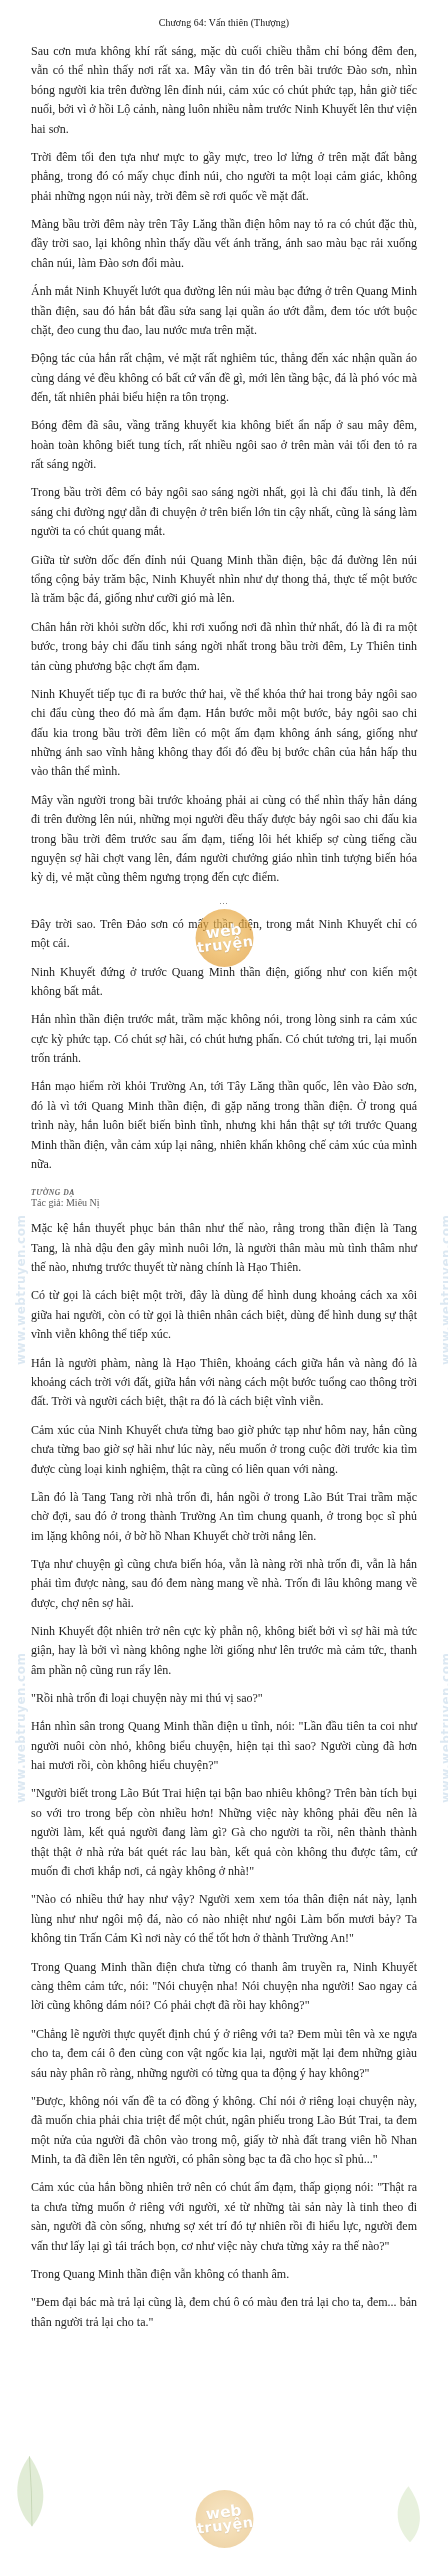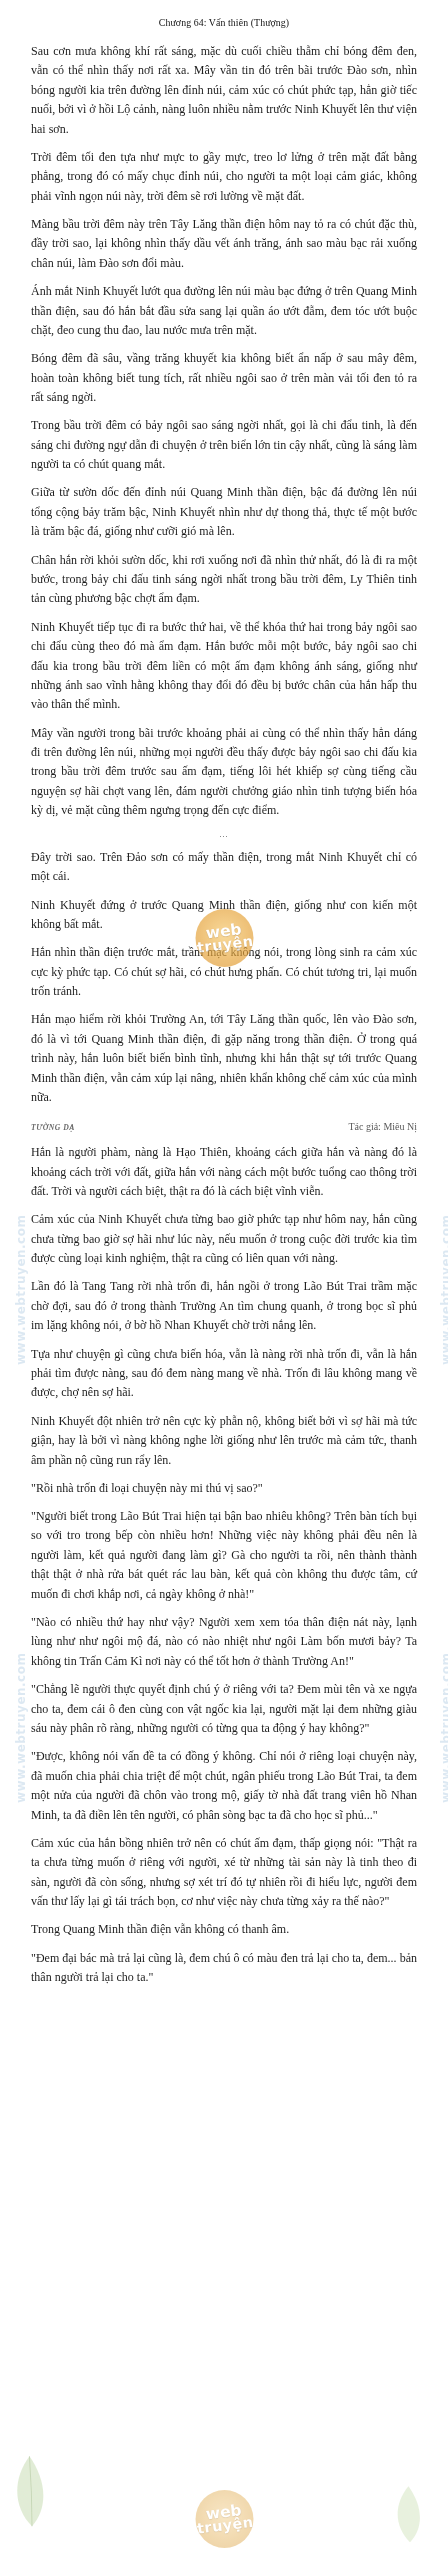--- a/index.html
+++ b/index.html
@@ -39,23 +39,24 @@
   }
   .divider-dots {
     text-align: center;
     font-size: 7.7px;
     letter-spacing: 1px;
     margin: 2.1px 0 9.3px 0;
     color: #333;
   }
   .author-line {
     display: flex;
-    justify-content: space-between;
+    justify-content: flex-start;
     align-items: baseline;
     margin: 13.4px 0 11.3px 0;
+    flex-direction: column;
   }
   .author-left {
     font-size: 7.7px;
     font-weight: bold;
     font-style: italic;
     color: #6b6b6b;
     letter-spacing: 0.5px;
   }
   .author-right {
     font-size: 10px;
@@ -151,50 +152,55 @@
     <path d="M45 145 C10 110 5 55 40 8 C70 50 80 105 45 145 Z" fill="#7fae4e" opacity=".45"></path>
     <path d="M45 145 C45 100 43 50 40 8" stroke="#5d8a36" stroke-width="2" fill="none" opacity=".5"></path>
   </svg>
   <svg class="wm-leaf" width="36" height="62" viewBox="0 0 70 120" style="left:392px; top:2483px;">
     <path d="M35 115 C5 85 2 42 32 6 C58 42 64 85 35 115 Z" fill="#8fbb5c" opacity=".4"></path>
   </svg>
 
   <h1 class="chapter-title">Chương 64: Vấn thiên (Thượng)</h1>
 
   <p class="para">Sau cơn mưa không khí rất sáng, mặc dù cuối chiều thẫm chỉ bóng đêm đen, vẫn có thể nhìn thấy nơi rất xa. Mây vần tin đó trên bãi trước Đào sơn, nhìn bóng người kia trên đường lên đỉnh núi, cảm xúc có chút phức tạp, hẳn giờ tiếc nuối, bởi vì ở hồi Lộ cảnh, nàng luôn nhiều nằm trước Ninh Khuyết lên thư viện hai sơn.</p>
-  <p class="para">Trời đêm tối đen tựa như mực to gầy mực, treo lơ lửng ở trên mặt đất bằng phẳng, trong đó có mấy chục đỉnh núi, cho người ta một loại cảm giác, không phải vĩnh ngọn núi này, trời đêm sẽ rơi lường về mặt đất.</p>
+  <p class="para">Trời đêm tối đen tựa như mực to gầy mực, treo lơ lửng ở trên mặt đất bằng phẳng, trong đó có mấy chục đỉnh núi, cho người ta một loại cảm giác, không phải những ngọn núi này, trời đêm sẽ rơi quốc về mặt đất.</p>
   <p class="para">Màng bầu trời đêm này trên Tây Lăng thần điện hôm nay tỏ ra có chút đặc thù, đầy trời sao, lại không nhìn thấy dầu vết ánh trăng, ánh sao màu bạc rải xuống chân núi, làm Đào sơn đổi màu.</p>
   <p class="para">Ánh mắt Ninh Khuyết lướt qua đường lên núi màu bạc đứng ở trên Quang Minh thần điện, sau đó hắn bắt đầu sửa sang lại quần áo ướt đẫm, đem tóc ướt buộc chặt, đeo cung thu đao, lau nước mưa trên mặt.</p>
+  <p class="para">Động tác của hắn rất chậm, vẻ mặt rất nghiêm túc, thẳng đến xác nhận quần áo cùng dáng vẻ đều không có bất cứ vấn đề gì, mới lên tầng bậc, đá là phó vóc mà đến, tất nhiên phải biểu hiện ra tôn trọng.</p>
   <p class="para">Bóng đêm đã sâu, vầng trăng khuyết kia không biết ẩn nấp ở sau mây đêm, hoàn toàn không biết tung tích, rất nhiều ngôi sao ở trên màn vải tối đen tỏ ra rất sáng ngời.</p>
   <p class="para">Trong bầu trời đêm có bảy ngôi sao sáng ngời nhất, gọi là chi đẩu tinh, là đến sáng chi đường ngự dẫn đi chuyện ở trên biển lớn tin cậy nhất, cũng là sáng làm người ta có chút quang mắt.</p>
   <p class="para">Giữa từ sườn dốc đến đỉnh núi Quang Minh thần điện, bậc đá đường lên núi tổng cộng bảy trăm bậc, Ninh Khuyết nhìn như dự thong thả, thực tế một bước là trăm bậc đá, giống như cưỡi gió mà lên.</p>
   <p class="para">Chân hắn rời khỏi sườn dốc, khi rơi xuống nơi đã nhìn thử nhất, đó là đi ra một bước, trong bảy chi đấu tinh sáng ngời nhất trong bầu trời đêm, Ly Thiên tinh tản cùng phương bậc chợt ẩm đạm.</p>
   <p class="para">Ninh Khuyết tiếp tục đi ra bước thứ hai, về thể khóa thứ hai trong bảy ngôi sao chi đẩu cùng theo đó mà ẩm đạm. Hắn bước mỗi một bước, bảy ngôi sao chi đấu kia trong bầu trời đêm liền có một ấm đạm không ánh sáng, giống như những ánh sao vĩnh hằng không thay đổi đó đều bị bước chân của hắn hấp thu vào thân thể mình.</p>
   <p class="para">Mây vần người trong bãi trước khoảng phải ai cùng có thể nhìn thấy hẳn dáng đi trên đường lên núi, những mọi người đều thấy được bảy ngôi sao chi đấu kia trong bầu trời đêm trước sau ấm đạm, tiếng lôi hét khiếp sợ cùng tiếng cầu nguyện sợ hãi chợt vang lên, đám người chưởng giáo nhìn tinh tượng biến hóa kỳ dị, vẻ mặt cũng thêm ngưng trọng đến cực điểm.</p>
 
   <div class="divider-dots">...</div>
 
   <p class="para">Đây trời sao. Trên Đảo sơn có mấy thần điện, trong mắt Ninh Khuyết chỉ có một cái.</p>
   <p class="para">Ninh Khuyết đứng ở trước Quang Minh thần điện, giống như con kiến một không bất mắt.</p>
   <p class="para">Hắn nhìn thần điện trước mắt, trầm mặc không nói, trong lòng sinh ra cảm xúc cực kỳ phức tạp. Có chút sợ hãi, có chút hưng phấn. Có chút tương tri, lại muốn trốn tránh.</p>
   <p class="para">Hắn mạo hiểm rời khỏi Trường An, tới Tây Lăng thần quốc, lên vào Đào sơn, đó là vì tới Quang Minh thần điện, đi gặp năng trong thần điện. Ở trong quá trình này, hắn luôn biết biến bình tĩnh, nhưng khi hắn thật sự tới trước Quang Minh thần điện, vẫn cảm xúp lại nâng, nhiên khẩn không chế cảm xúc của mình nữa.</p>
 
   <div class="author-line">
     <div class="author-left">TƯỜNG DẠ</div>
     <div class="author-right">Tác giả: Miêu Nị</div>
   </div>
 
+  <p class="para">Mặc kệ hắn thuyết phục bản thân như thế nào, rằng trong thần điện là Tang Tang, là nhà dậu đen gây mình nuôi lớn, là người thân màu mù tình thâm như thế nào, nhưng trước thuyết từ nàng chính là Hạo Thiên.</p>
+  <p class="para">Có từ gọi là cách biệt một trời, đây là dùng để hình dung khoảng cách xa xôi giữa hai người, còn có từ gọi là thiên nhân cách biệt, dùng để hình dung sự thật vĩnh viễn không thể tiếp xúc.</p>
   <p class="para">Hắn là người phàm, nàng là Hạo Thiên, khoảng cách giữa hắn và nàng đó là khoảng cách trời với đất, giữa hắn với nàng cách một bước tuổng cao thông trời đất. Trời và người cách biệt, thật ra đó là cách biệt vĩnh viễn.</p>
   <p class="para">Cảm xúc của Ninh Khuyết chưa từng bao giờ phức tạp như hôm nay, hắn cũng chưa từng bao giờ sợ hãi như lúc này, nếu muốn ở trong cuộc đời trước kia tìm được cùng loại kinh nghiệm, thật ra cũng có liên quan với nàng.</p>
   <p class="para">Lần đó là Tang Tang rời nhà trốn đi, hắn ngồi ở trong Lão Bút Trai trầm mặc chờ đợi, sau đó ở trong thành Trường An tìm chung quanh, ở trong bọc sĩ phủ im lặng không nói, ở bờ hồ Nhan Khuyết chờ trời nắng lên.</p>
   <p class="para">Tựa như chuyện gì cũng chưa biến hóa, vẫn là nàng rời nhà trốn đi, vẫn là hắn phải tìm được nàng, sau đó đem nàng mang về nhà. Trốn đi lâu không mang về được, chợ nên sợ hãi.</p>
   <p class="para">Ninh Khuyết đột nhiên trở nên cực kỳ phẫn nộ, không biết bởi vì sợ hãi mà tức giận, hay là bởi vì nàng không nghe lời giống như lên trước mà cảm tức, thanh âm phần nộ cũng run rẩy lên.</p>
   <p class="para">"Rồi nhà trốn đi loại chuyện này mi thú vị sao?"</p>
+  <p class="para">Hắn nhìn sân trong Quang Minh thần điện u tĩnh, nói: "Lần đầu tiên ta coi như người nuôi còn nhỏ, không biểu chuyện, hiện tại thì sao? Người cùng đã hơn hai mươi rồi, còn không hiểu chuyện?"</p>
   <p class="para">"Người biết trong Lão Bút Trai hiện tại bận bao nhiêu không? Trên bàn tích bụi so với tro trong bếp còn nhiều hơn! Những việc này không phải đều nên là người làm, kết quả người đang làm gì? Gà cho người ta rồi, nên thành thành thật thật ở nhà rửa bát quét rác lau bàn, kết quả còn không thu được tâm, cứ muốn đi chơi khắp nơi, cả ngày không ở nhà!"</p>
   <p class="para">"Nào có nhiều thứ hay như vậy? Người xem xem tóa thân điện nát này, lạnh lùng như như ngôi mộ đá, nào có nào nhiệt như ngôi Làm bốn mươi bảy? Ta không tin Trấn Cảm Kì nơi này có thể tốt hơn ở thành Trường An!"</p>
+  <p class="para">Trong Quang Minh thần điện chưa từng có thanh âm truyền ra, Ninh Khuyết càng thêm cảm tức, nói: "Nói chuyện nha! Nói chuyện nha người! Sao ngay cả lời cũng không dám nói? Có phải chợt đã rồi hay không?"</p>
   <p class="para">"Chẳng lẽ người thực quyết định chú ý ở riêng với ta? Đem mùi tên và xe ngựa cho ta, đem cái ô đen cùng con vật ngốc kia lại, người mặt lại đem những giàu sáu này phân rõ ràng, những người có từng qua ta động ý hay không?"</p>
   <p class="para">"Được, không nói vấn đề ta có đồng ý không. Chỉ nói ở riêng loại chuyện này, đã muốn chia phải chia triệt để một chút, ngân phiếu trong Lão Bút Trai, ta đem một nửa của người đã chôn vào trong mộ, giấy tờ nhà đất trang viên hồ Nhan Minh, ta đã điền lên tên người, có phân sòng bạc ta đã cho học sĩ phủ..."</p>
   <p class="para">Cảm xúc của hắn bồng nhiên trở nên có chút ấm đạm, thấp giọng nói: "Thật ra ta chưa từng muốn ở riêng với người, xé từ những tài sản này là tinh theo đi sàn, người đã còn sống, nhưng sợ xét trí đó tự nhiên rồi đi hiểu lực, người đem vấn thư lấy lại gì tái trách bọn, cơ như việc này chưa từng xảy ra thế nào?"</p>
   <p class="para">Trong Quang Minh thần điện vẫn không có thanh âm.</p>
   <p class="para">"Đem đại bác mà trả lại cũng là, đem chú ô có màu đen trả lại cho ta, đem... bản thân người trả lại cho ta."</p>
   <p class="para"></p>
 
 </div>
 
 

